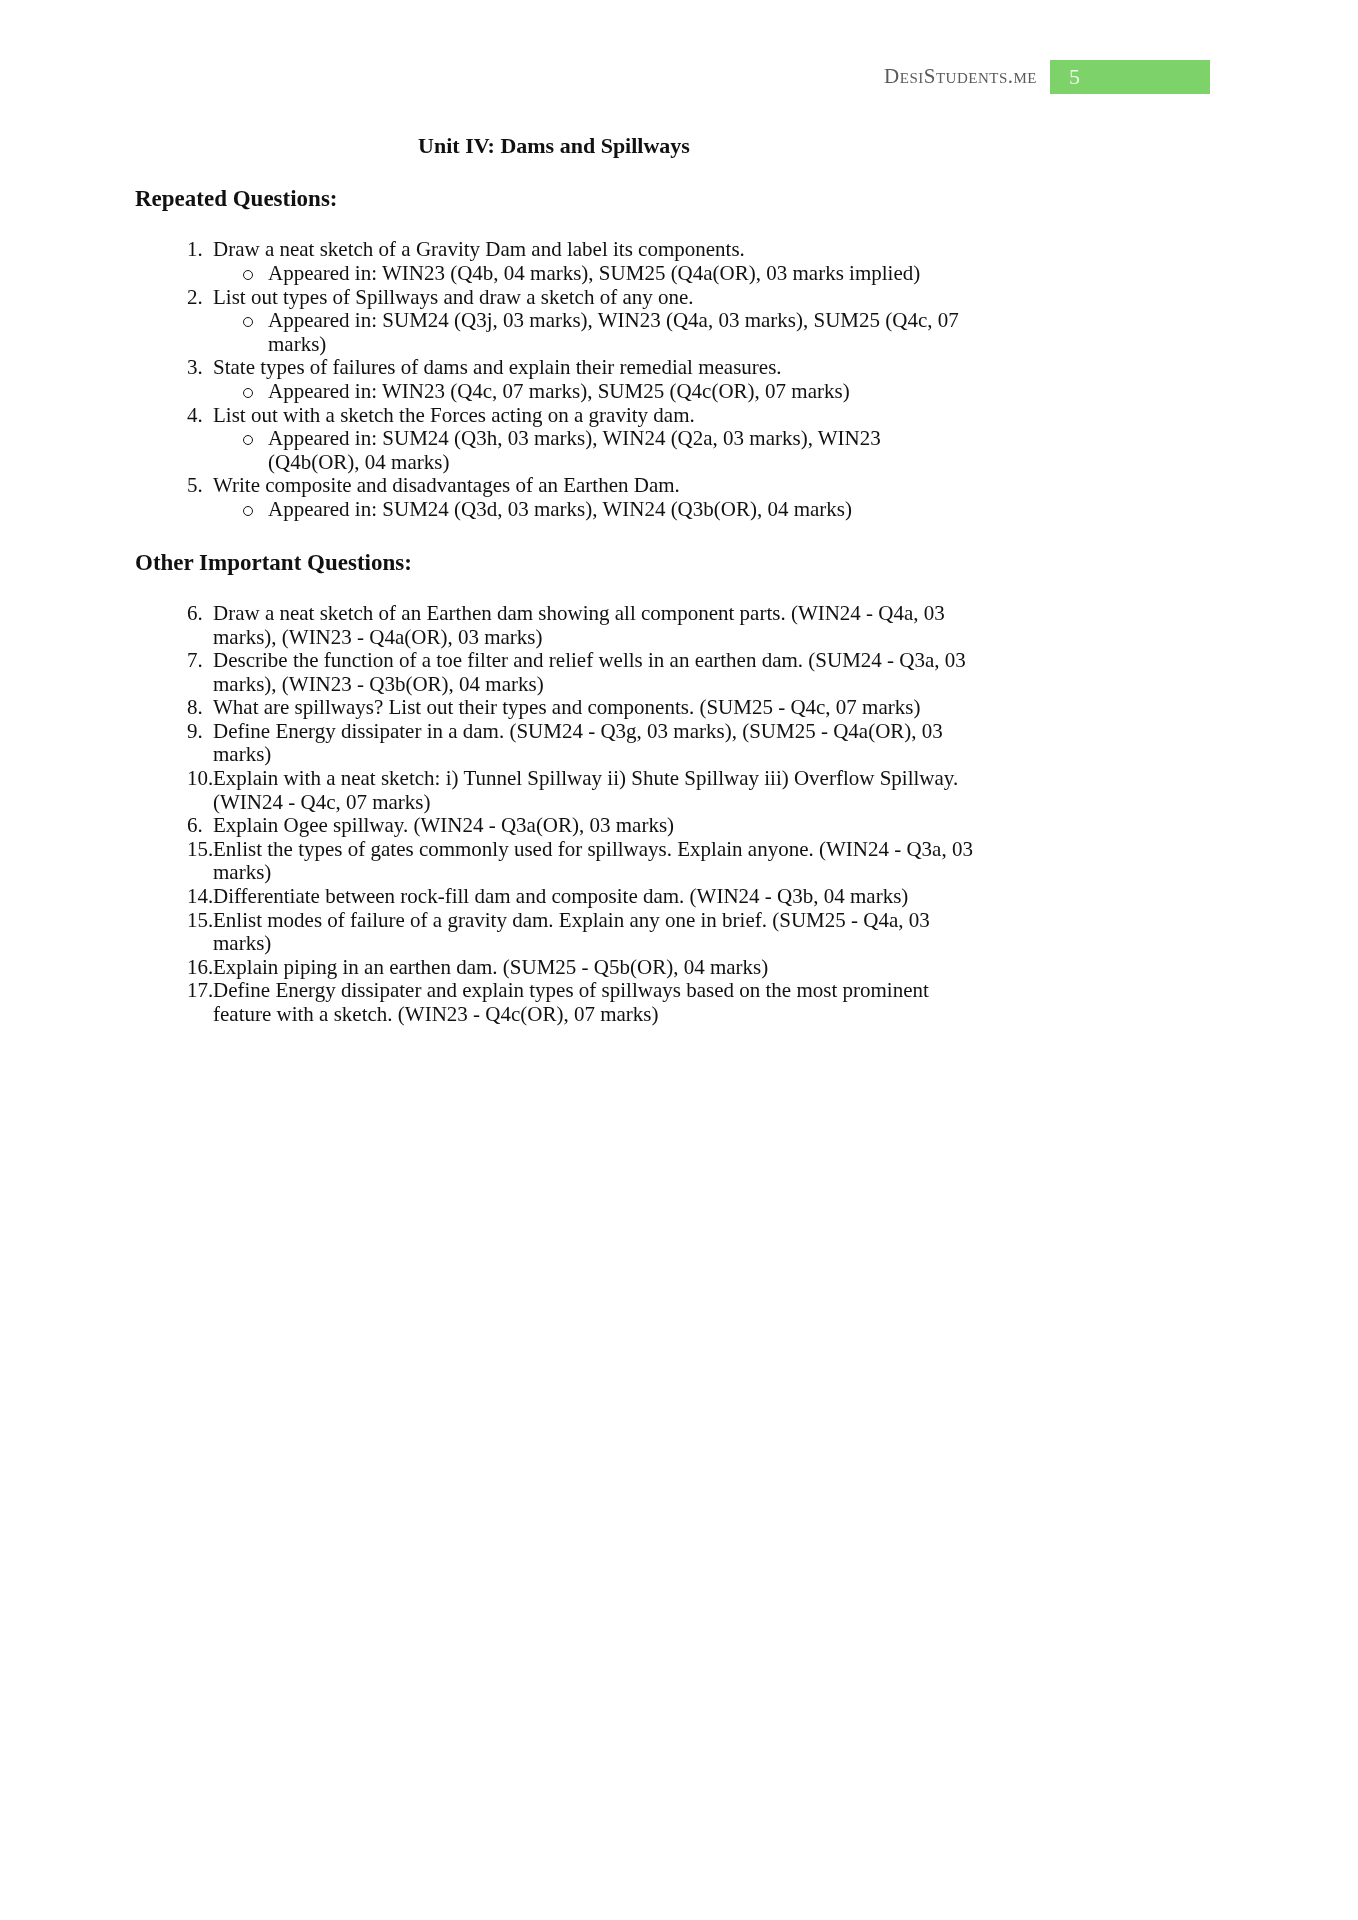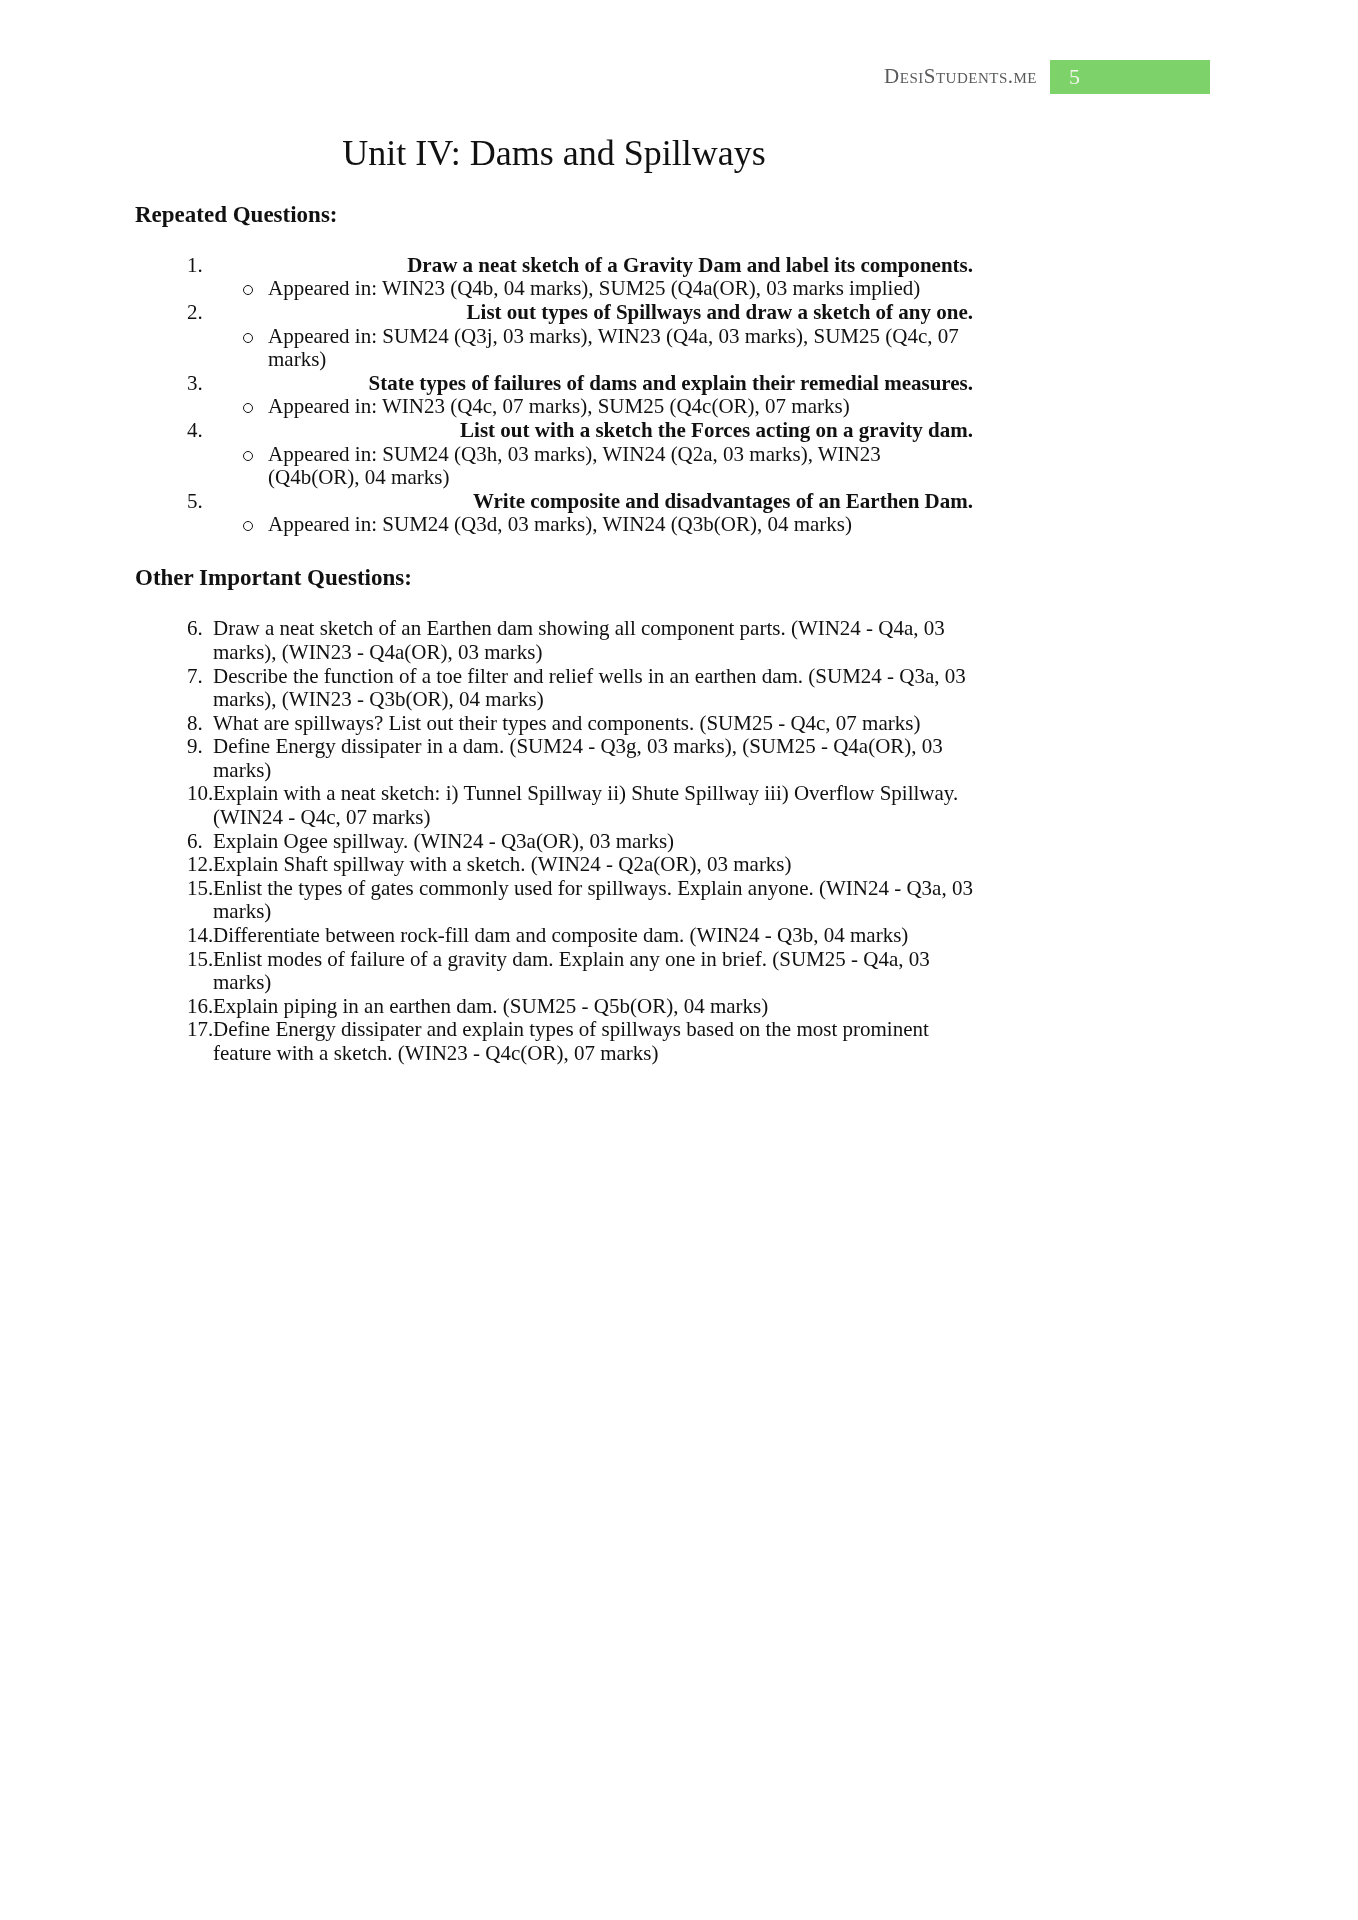--- a/index.html
+++ b/index.html
@@ -47,22 +47,22 @@
   
   .content-col {
     position: absolute;
     top: 134px;
     left: 135px;
     width: 838px;
   }
   .doc-title {
     margin: 0;
     text-align: center;
-    font-size: 36px;
-    font-weight: normal;
+    font-size: 22px;
+    font-weight: bold;
     line-height: 1.1;
   }
   .sec-heading {
     margin: 0;
     margin-top: 28px;
     font-size: 23px;
     font-weight: bold;
     line-height: 1.1;
   }
   ol.qlist {
@@ -73,21 +73,21 @@
     margin-left: 52px; 
     font-size: 21px;
     line-height: 23.6px;
   }
   .item { display: flex; }
   .item .marker {
     flex: 0 0 26px;
     width: 26px;
   }
   .item .content { flex: 1; }
-  .q-bold { font-weight: bold; text-align: right; }
+  .q-bold { font-weight: normal; }
   .sub {
     display: flex;
     margin-left: 30px;
   }
   .sub .bullet {
     flex: 0 0 25px;
     width: 25px;
     position: relative;
   }
   .sub .circ {
@@ -192,24 +192,20 @@
       </li>
       <li class="item">
         <span class="marker">10.</span>
         <div class="content">Explain with a neat sketch: i) Tunnel Spillway ii) Shute Spillway iii) Overflow Spillway. (WIN24 - Q4c, 07 marks)</div>
       </li>
       <li class="item">
         <span class="marker">6.</span>
         <div class="content">Explain Ogee spillway. (WIN24 - Q3a(OR), 03 marks)</div>
       </li>
       <li class="item">
-        <span class="marker">12.</span>
-        <div class="content">Explain Shaft spillway with a sketch. (WIN24 - Q2a(OR), 03 marks)</div>
-      </li>
-      <li class="item">
         <span class="marker">15.</span>
         <div class="content">Enlist the types of gates commonly used for spillways. Explain anyone. (WIN24 - Q3a, 03 marks)</div>
       </li>
       <li class="item">
         <span class="marker">14.</span>
         <div class="content">Differentiate between rock-fill dam and composite dam. (WIN24 - Q3b, 04 marks)</div>
       </li>
       <li class="item">
         <span class="marker">15.</span>
         <div class="content">Enlist modes of failure of a gravity dam. Explain any one in brief. (SUM25 - Q4a, 03 marks)</div>

